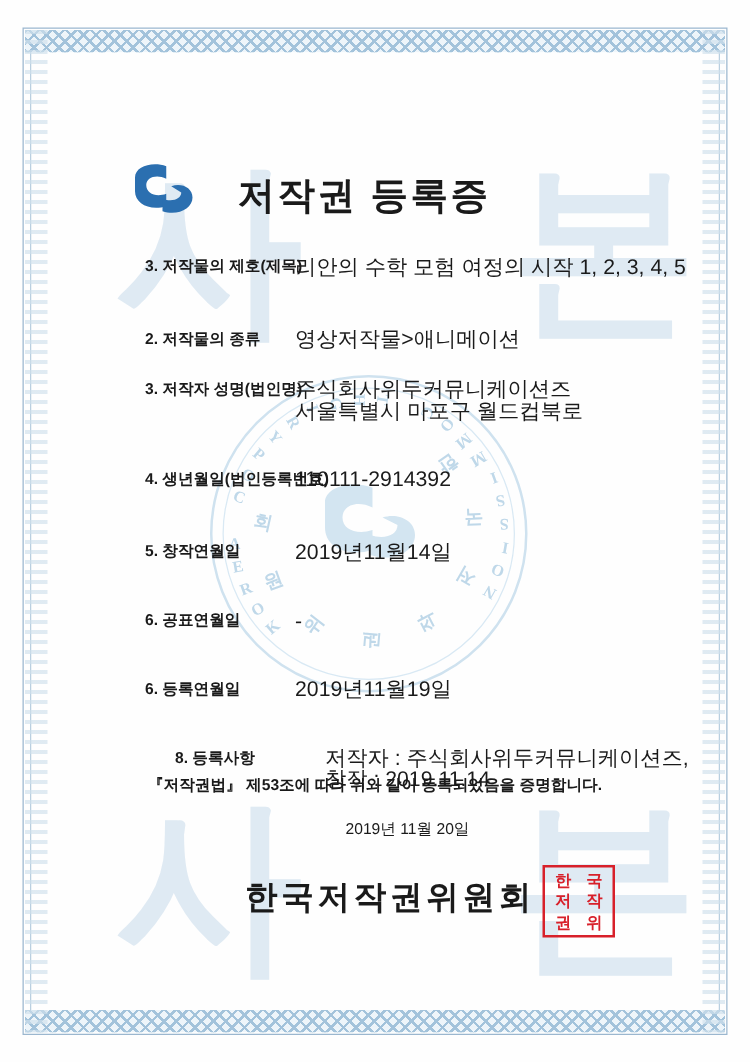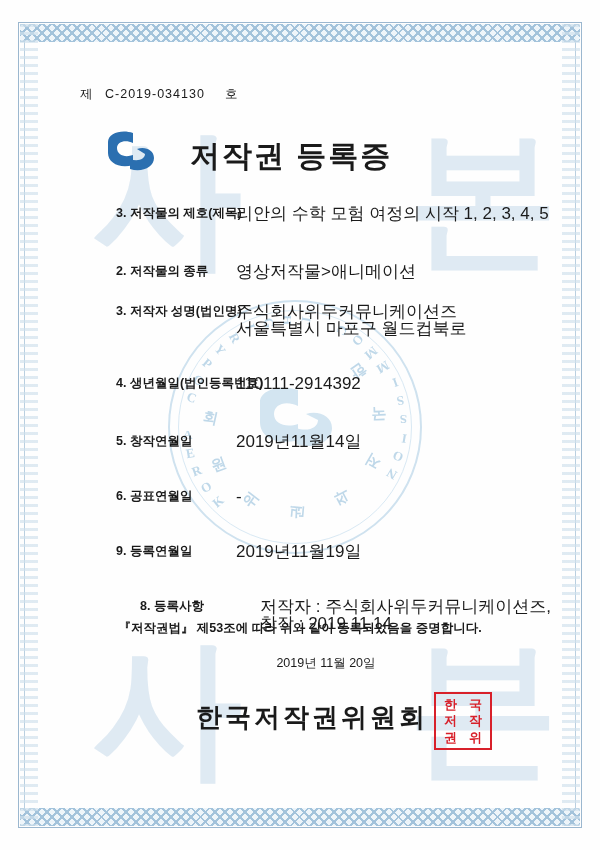--- a/index.html
+++ b/index.html
@@ -297,23 +297,20 @@
     <div class="seal-logo-wm">
       <svg width="108" height="96" viewBox="0 0 108 96" aria-hidden="true">
         <path d="M20 22 C20 10, 40 4, 58 10 L58 26 C46 20, 34 24, 34 34 C34 44, 46 48, 58 44 L58 60 C38 66, 20 58, 20 42 Z" fill="#d3e5f1"></path>
         <path d="M66 34 C78 30, 92 36, 92 48 C92 62, 74 70, 56 64 L56 48 C68 52, 78 48, 78 40 Z" fill="#d3e5f1"></path>
       </svg>
     </div>
   </div>
 
   <div class="content">
 
-    <div class="docnum">
-      <span class="lbl">제</span><span class="val">C-2019-034130</span><span class="suffix">호</span>
-    </div>
 
     <div class="logo-mark">
       <svg width="66" height="56" viewBox="0 0 66 56" aria-hidden="true">
         <path d="M12 14 C12 5, 26 1, 37 5 L37 15 C29 11, 21 14, 21 20 C21 27, 29 30, 37 27 L37 37 C24 41, 12 35, 12 25 Z" fill="#2b6fb0"></path>
         <path d="M41 21 C49 18, 58 22, 58 30 C58 39, 46 45, 34 41 L34 31 C42 34, 49 31, 49 26 Z" fill="#2b6fb0"></path>
       </svg>
     </div>
 
     <div class="title">저작권  등록증</div>
 
@@ -337,21 +334,21 @@
         </div>
         <div class="field-row" style="position: absolute; top: 228px; left: 0px; width: 600px;">
           <div class="field-label">5. 창작연월일</div>
           <div class="field-value">2019년11월14일</div>
         </div>
         <div class="field-row" style="position: absolute; top: 283px; left: 0px; width: 600px;">
           <div class="field-label">6. 공표연월일</div>
           <div class="field-value">-</div>
         </div>
         <div class="field-row" style="position: absolute; top: 338px; left: 0px; width: 600px;">
-          <div class="field-label">9. 등록연월일</div>
+          <div class="field-label">6. 등록연월일</div>
           <div class="field-value">2019년11월19일</div>
         </div>
         <div class="field-row" style="position: absolute; top: 393px; left: 0px; width: 600px; margin-left: 24px;">
           <div class="field-label">8. 등록사항</div>
           <div class="field-value">저작자 : 주식회사위두커뮤니케이션즈,
 창작 : 2019.11.14</div>
         </div>
       </div>
 
     <div class="statement">『저작권법』 제53조에 따라 위와 같이 등록되었음을 증명합니다.</div>

